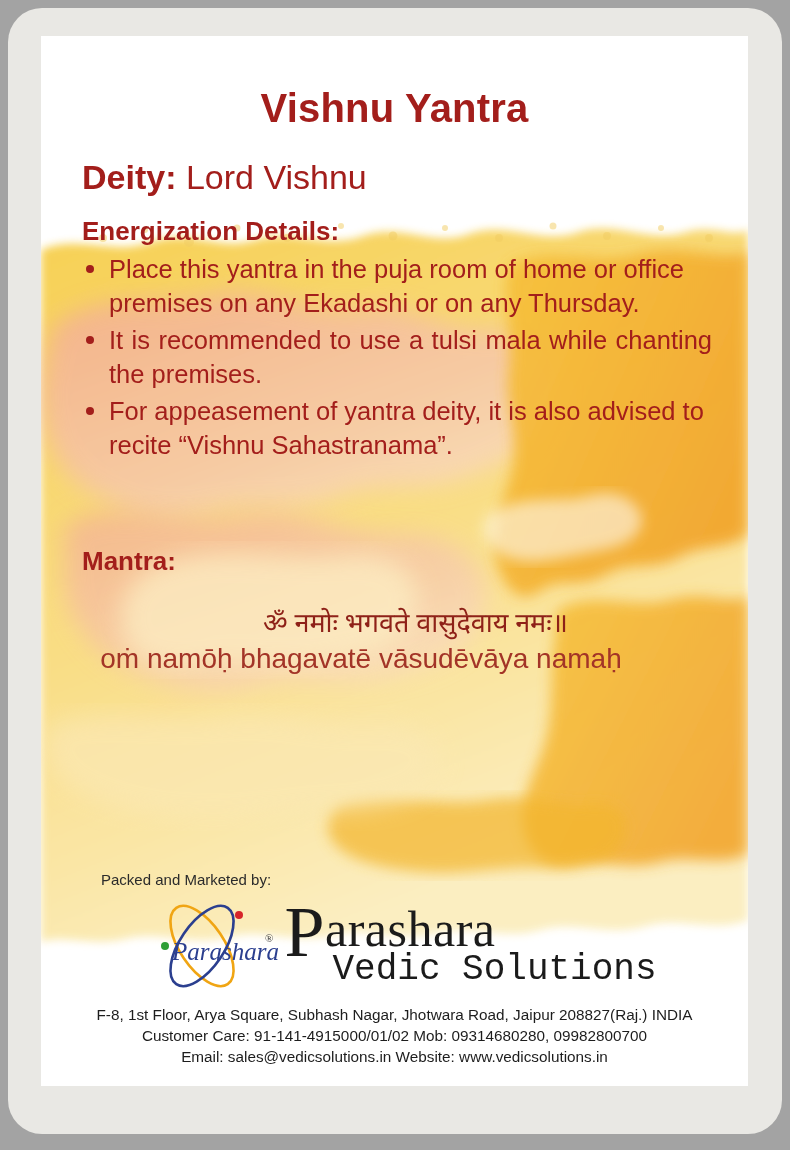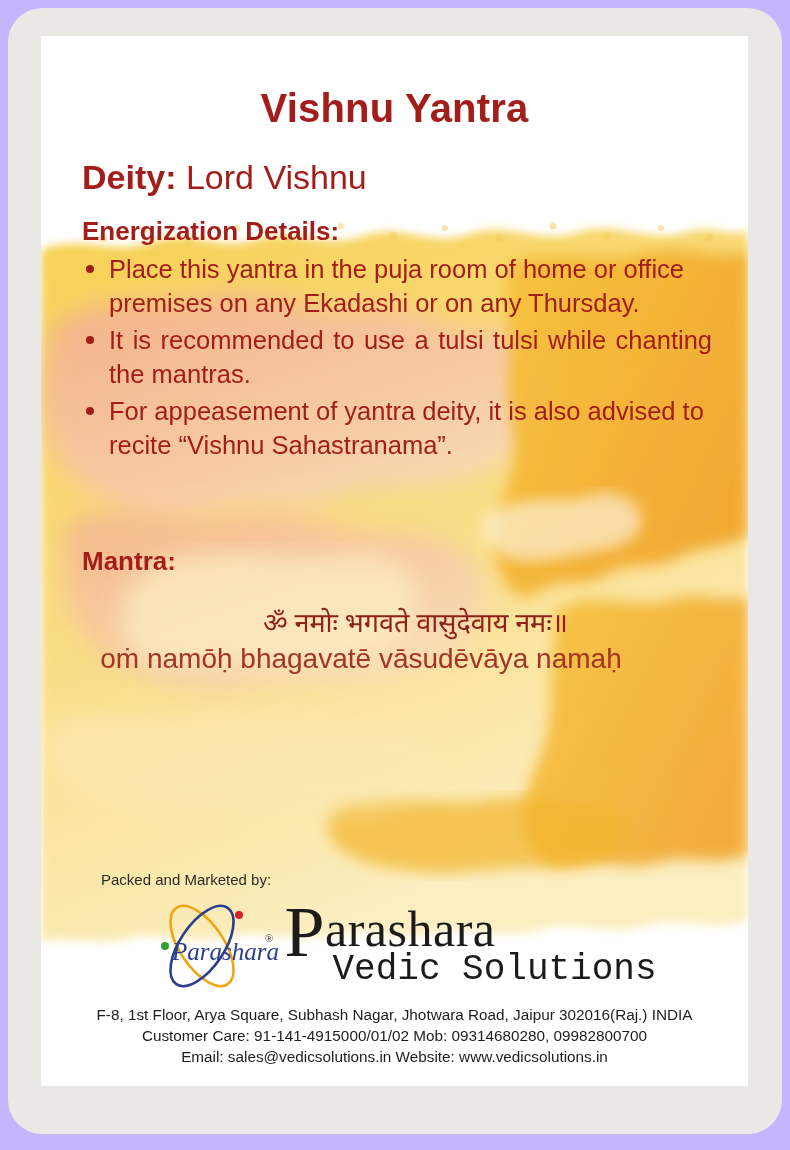--- a/index.html
+++ b/index.html
@@ -12,21 +12,21 @@
     height: 1150px;
     font-family: "Liberation Sans", sans-serif;
     overflow: hidden;
   }
 
   
   #page {
     position: relative;
     width: 790px;
     height: 1150px;
-    background: #c4b5fd;
+    background: #a3a3a3;
   }
   #outer-frame {
     position: absolute;
     left: 8px;
     top: 8px;
     width: 774px;
     height: 1126px;
     background: #e9e8e4;
     border-radius: 34px;
   }
@@ -310,21 +310,21 @@
 
       <div class="sec-head" id="energization-heading">Energization Details:</div>
 
       <div class="bullets">
         <div class="bullet">
           <span class="dot"></span>
           <span class="txt">Place this yantra in the puja room of home or office premises on any Ekadashi or on any Thursday.</span>
         </div>
         <div class="bullet justify">
           <span class="dot"></span>
-          <span class="txt">It is recommended to use a tulsi tulsi while chanting the mantras.</span>
+          <span class="txt">It is recommended to use a tulsi mala while chanting the premises.</span>
         </div>
         <div class="bullet">
           <span class="dot"></span>
           <span class="txt">For appeasement of yantra deity, it is also advised to recite “Vishnu Sahastranama”.</span>
         </div>
       </div>
 
       <div class="sec-head" id="mantra-heading">Mantra:</div>
 
       <div class="mantra-deva">ॐ नमोः भगवते वासुदेवाय नमः॥</div>
@@ -347,20 +347,20 @@
           </svg>
         </div>
 
         <div id="wordmark">
           <span class="wm-main"><span class="big-p">P</span><span>arashara</span></span>
           <span class="wm-sub">Vedic Solutions</span>
         </div>
       </div>
 
       <div id="address">
-        <div>F-8, 1st Floor, Arya Square, Subhash Nagar, Jhotwara Road, Jaipur 302016(Raj.) INDIA</div>
+        <div>F-8, 1st Floor, Arya Square, Subhash Nagar, Jhotwara Road, Jaipur 208827(Raj.) INDIA</div>
         <div>Customer Care: 91-141-4915000/01/02 Mob: 09314680280, 09982800700</div>
         <div>Email: sales@vedicsolutions.in Website: www.vedicsolutions.in</div>
       </div>
 
     </div>
   </div>
 </div>
 
 </body></html>

